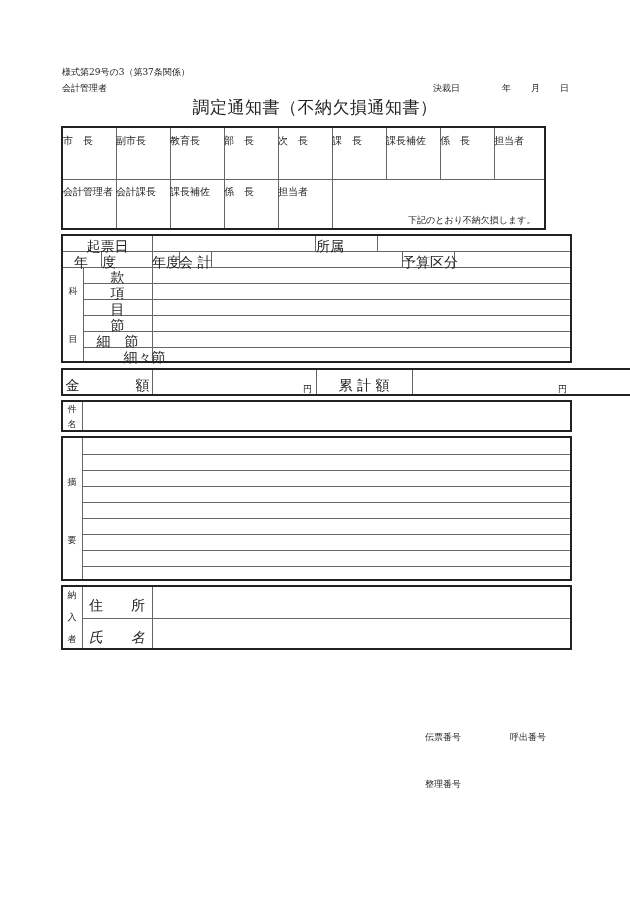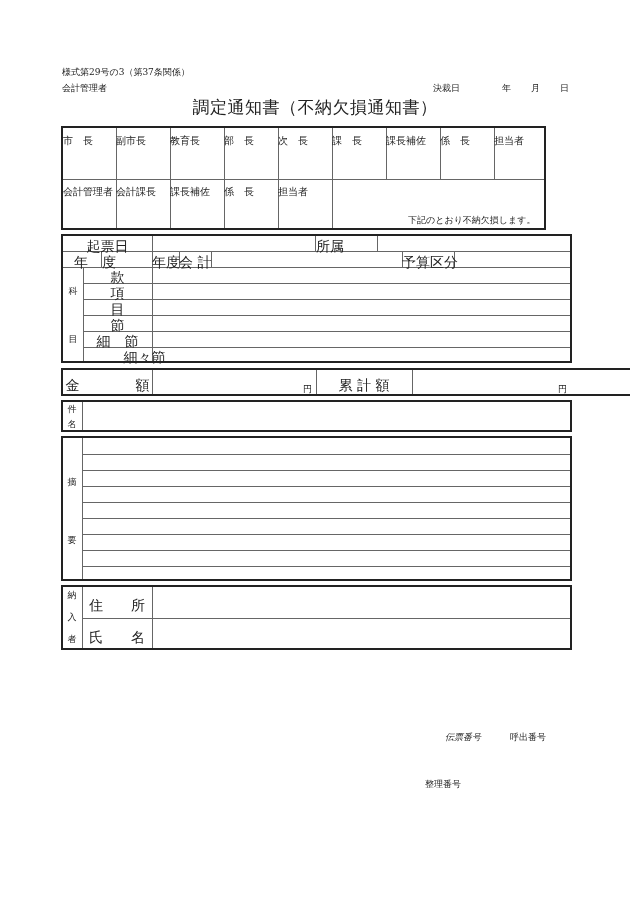--- a/index.html
+++ b/index.html
@@ -142,19 +142,19 @@
 
 <div class="box" style="left:61px;top:585px;width:511px;height:65px;">
   <div class="vl" style="left:19px;top:0;height:61px;"></div>
   <div class="vl" style="left:89px;top:0;height:61px;"></div>
   <div class="hl" style="left:19px;top:31px;width:488px;"></div>
   <div class="vlabel" style="left:1px;top:2px;">納</div>
   <div class="vlabel" style="left:1px;top:24px;">入</div>
   <div class="vlabel" style="left:1px;top:46px;">者</div>
   <div class="cell-label" style="left:19px;width:70px;top:10px;">住　　所</div>
   <div class="abs" style="left:90px;top:0;width:417px;height:31px;"></div>
-  <div class="cell-label" style="left:19px;width:70px;top:42px;">氏　　名</div>
+  <div class="cell-label" style="left:19px;width:70px;top:42px;font-style:italic;">氏　　名</div>
   <div class="abs" style="left:90px;top:32px;width:417px;height:29px;"></div>
 </div>
 
-<div class="abs small" style="left:445px;top:731px;font-style:italic;">伝票番号</div>
+<div class="abs small" style="left:425px;top:731px;">伝票番号</div>
 <div class="abs small" style="left:510px;top:731px;">呼出番号</div>
 <div class="abs small" style="left:425px;top:778px;">整理番号</div>
 
 </body></html>

